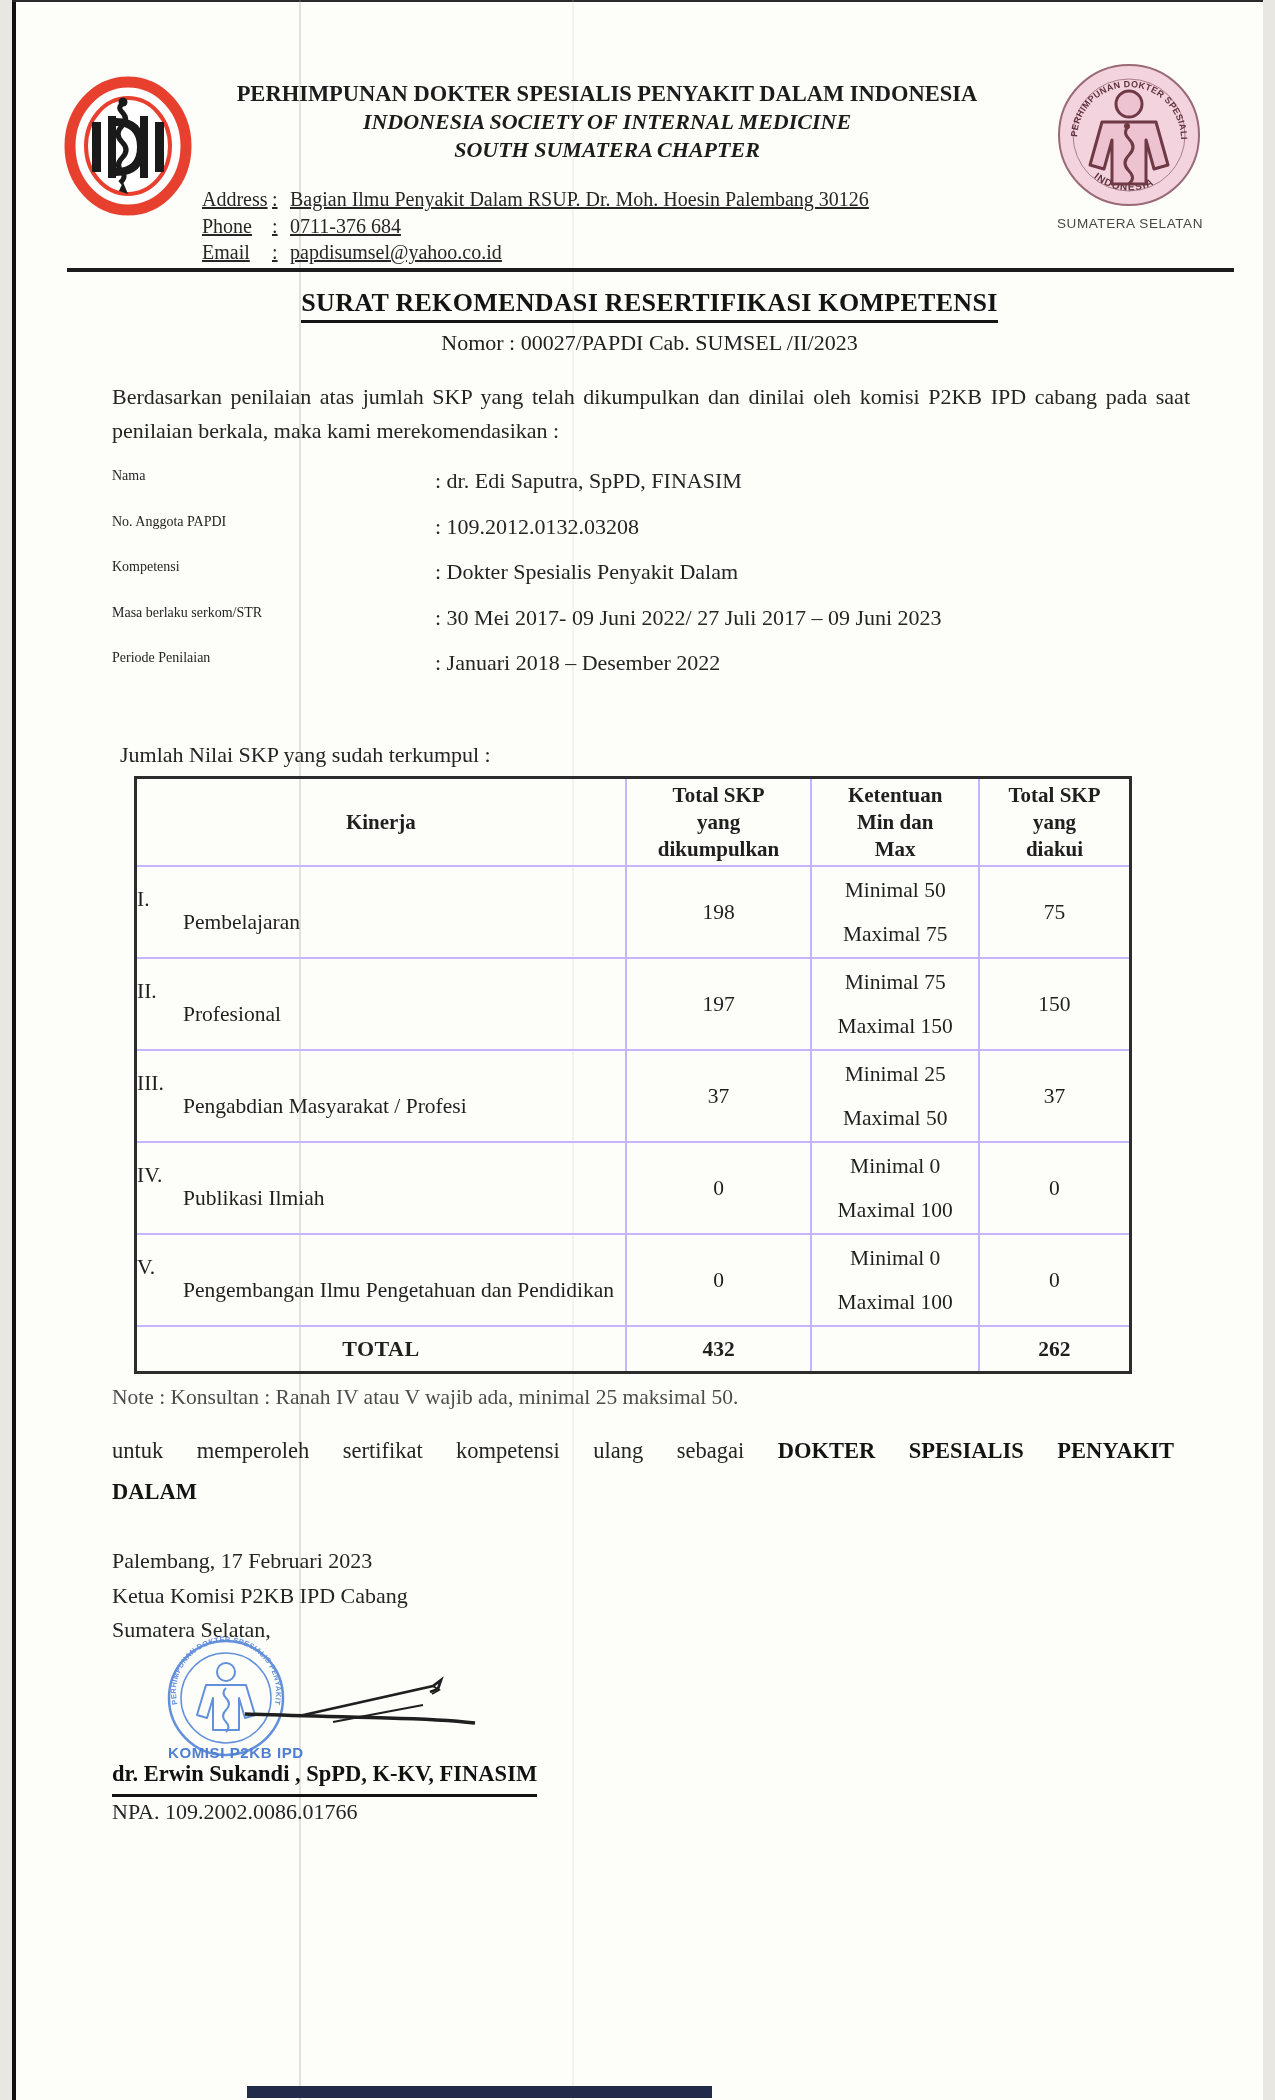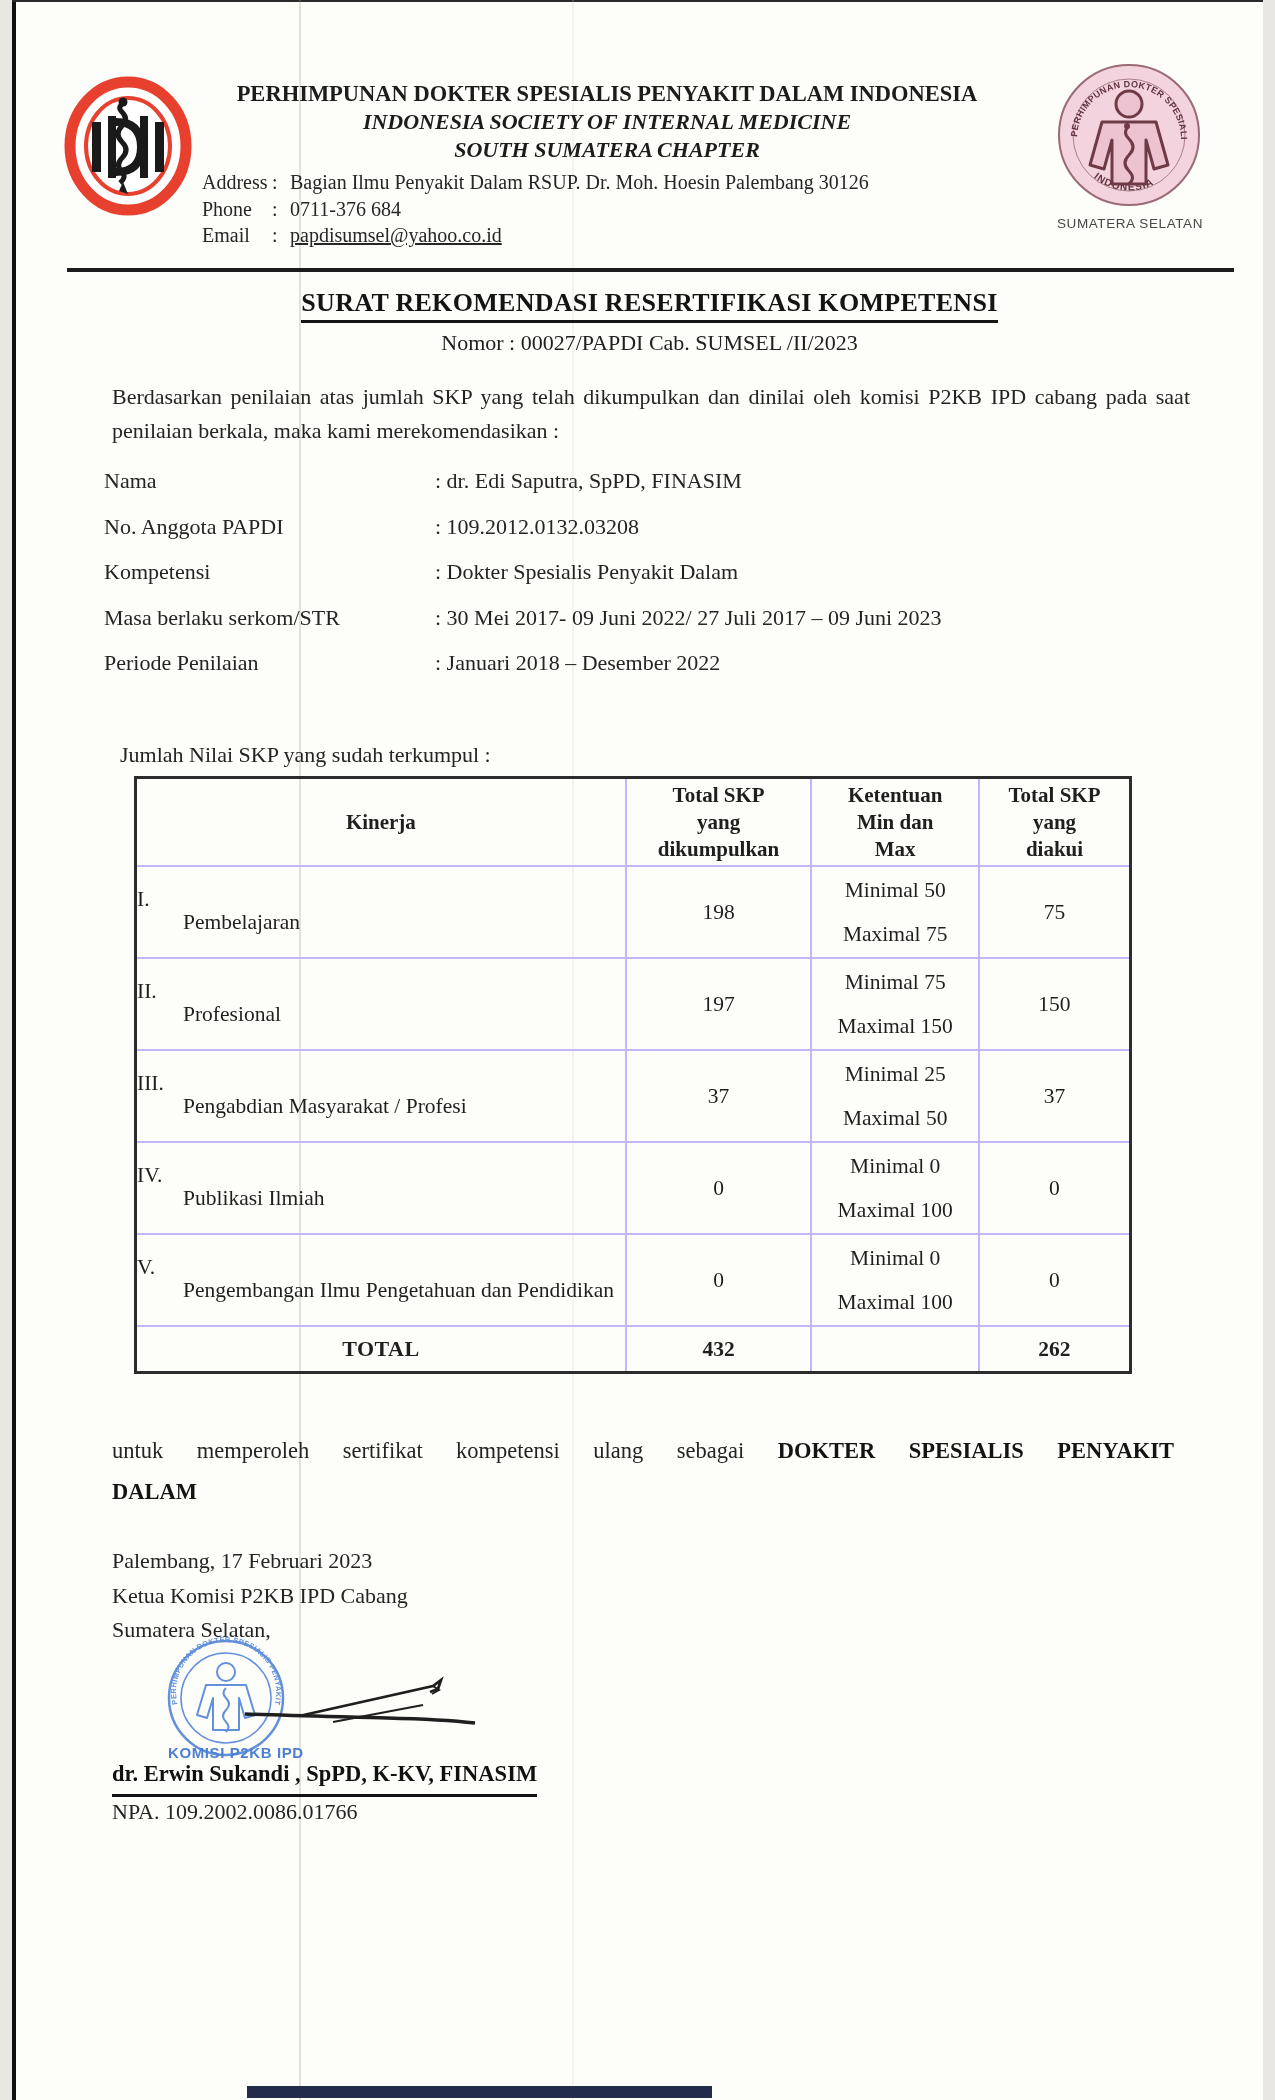--- a/index.html
+++ b/index.html
@@ -16,36 +16,36 @@
   .bottom-bar{position:absolute;left:235px;top:2086px;width:465px;height:12px;background:#222b4a;}
 
   
   .idi-logo{position:absolute;left:52px;top:76px;}
   .papdi-logo{position:absolute;left:1042px;top:60px;}
   .papdi-caption{position:absolute;left:1034px;top:216px;width:168px;text-align:center;
     font-family:"Liberation Sans",sans-serif;font-weight:normal;font-size:13.5px;color:#474747;letter-spacing:.6px;}
   .head-text{position:absolute;left:170px;top:80px;width:850px;text-align:center;line-height:28px;}
   .head-l1,.head-l2{font-weight:bold;font-size:22.5px;color:#1c1c1c;}
   .head-l3,.head-l4{font-weight:bold;font-style:italic;font-size:22px;color:#1c1c1c;}
-  .contacts{margin-top:5px;text-align:left;padding-left:20px;font-size:20px;line-height:26.5px;color:#262626;}
+  .contacts{margin-top:22px;text-align:left;padding-left:20px;font-size:20px;line-height:26.5px;color:#262626;text-decoration:underline;}
   .contact-row{display:flex;}
   .contact-label{width:70px;flex:none;}
   .contact-sep{width:18px;flex:none;}
   .u{text-decoration:underline;}
   .head-rule{position:absolute;left:55px;top:268px;width:1167px;height:4px;background:#1c1c1c;}
 
   
   .title-wrap{position:absolute;left:0;top:288px;width:1275px;text-align:center;}
   .title{display:inline-block;font-weight:bold;font-size:26px;letter-spacing:.3px;color:#141414;
     border-bottom:3px solid #151515;padding-bottom:2px;}
   .nomor{position:absolute;left:0;top:330px;width:1275px;text-align:center;font-size:22px;color:#202020;}
 
   
   .intro{position:absolute;left:100px;top:380px;width:1078px;font-size:22px;line-height:33.5px;text-align:justify;}
-  .field-label{position:absolute;left:92px;font-size:22px;}
+  .field-label{position:absolute;left:100px;font-size:14px;}
   .field-value{position:absolute;left:423px;font-size:22px;}
   .tbl-caption{position:absolute;left:108px;top:742px;font-size:22px;}
 
   
   table.skp{position:absolute;left:122px;top:776px;width:998px;border-collapse:collapse;
     font-size:21.5px;color:#1f1f1f;}
   table.skp td,table.skp th{border:2px solid #c4b5fd;padding:0;vertical-align:middle;}
   table.skp{border:3px solid #2c2c2c;}
   th.h{font-weight:bold;font-size:21px;line-height:27px;text-align:center;height:86px;}
   td.kinerja{padding:0 6px 0 12px;}
@@ -262,20 +262,21 @@
       </tr>
       <tr class="total-row">
         <td class="total-label">TOTAL</td>
         <td class="num">432</td>
         <td></td>
         <td class="num">262</td>
       </tr>
     </tbody>
   </table>
 
+  <div class="note">Note : Konsultan : Ranah IV atau V wajib ada, minimal 25 maksimal 50.</div>
 
   <div class="closing">
     <div class="l1">
       <span>untuk memperoleh sertifikat kompetensi ulang sebagai</span>
       <b>DOKTER SPESIALIS PENYAKIT</b>
     </div>
     <div><b>DALAM</b></div>
   </div>
 
   <div class="sig-line" style="top:1548px">Palembang, 17 Februari 2023</div>

